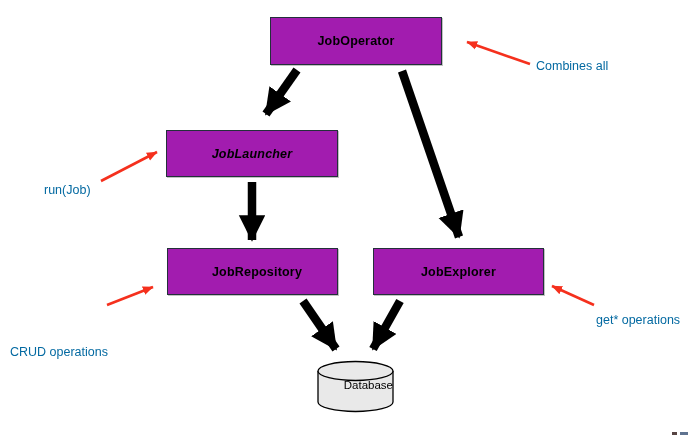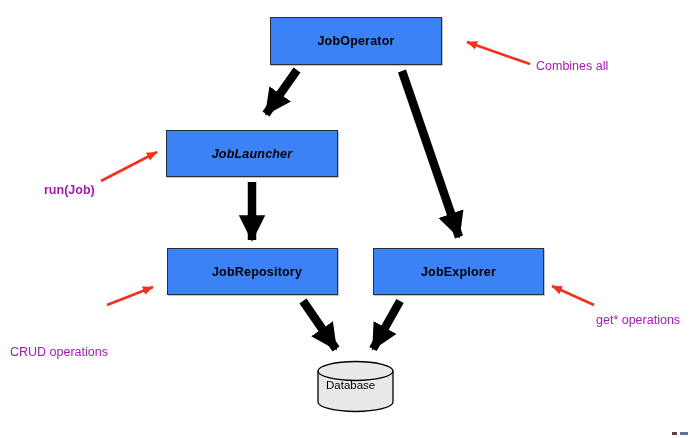--- a/index.html
+++ b/index.html
@@ -15,21 +15,21 @@
     background: #ffffff;
     overflow: hidden;
   }
   #arrow-layer {
     position: absolute;
     left: 0; top: 0;
     width: 693px; height: 438px;
   }
   .node {
     position: absolute;
-    background: #3b82f6;
+    background: #a21caf;
     border: 1.5px solid #23303a;
     box-shadow: 1px 1px 0 rgba(120,120,120,0.45);
     display: flex;
     align-items: center;
     justify-content: center;
     box-sizing: border-box;
   }
   .node .node-label {
     font-size: 12.5px;
     font-weight: bold;
@@ -37,35 +37,34 @@
     letter-spacing: 0.2px;
   }
   #node-job-operator   { left: 270px; top: 17px;  width: 172px; height: 48px; }
   #node-job-launcher   { left: 166px; top: 130px; width: 172px; height: 47px; font-style: italic; }
   #node-job-repository { left: 167px; top: 248px; width: 171px; height: 47px; padding-left: 9px; }
   #node-job-explorer   { left: 373px; top: 248px; width: 171px; height: 47px; }
 
   .annotation {
     position: absolute;
     font-size: 12.5px;
-    color: #a21caf;
+    color: #0369a1;
     white-space: nowrap;
   }
   #ann-combines-all { left: 536px; top: 59px; }
-  #ann-run-job      { left: 44px;  top: 183px; font-weight: bold; }
+  #ann-run-job      { left: 44px;  top: 183px; }
   #ann-crud         { left: 10px;  top: 313px; margin-top: 32px; }
   #ann-get          { left: 596px; top: 313px; }
 
   #db-label {
     position: absolute;
     left: 318px; top: 379px; width: 75px;
-    text-align: left;
+    text-align: right;
     font-size: 11.5px;
     color: #000000;
-    padding-left: 8px;
   }
   .footer-speck {
     position: absolute;
     height: 3px;
     bottom: 3px;
   }
   #footer-speck-1 { left: 672px; width: 5px; background: #574443; }
   #footer-speck-2 { left: 680px; width: 8px; background: #5f7390; }
 </style>
 </head>

